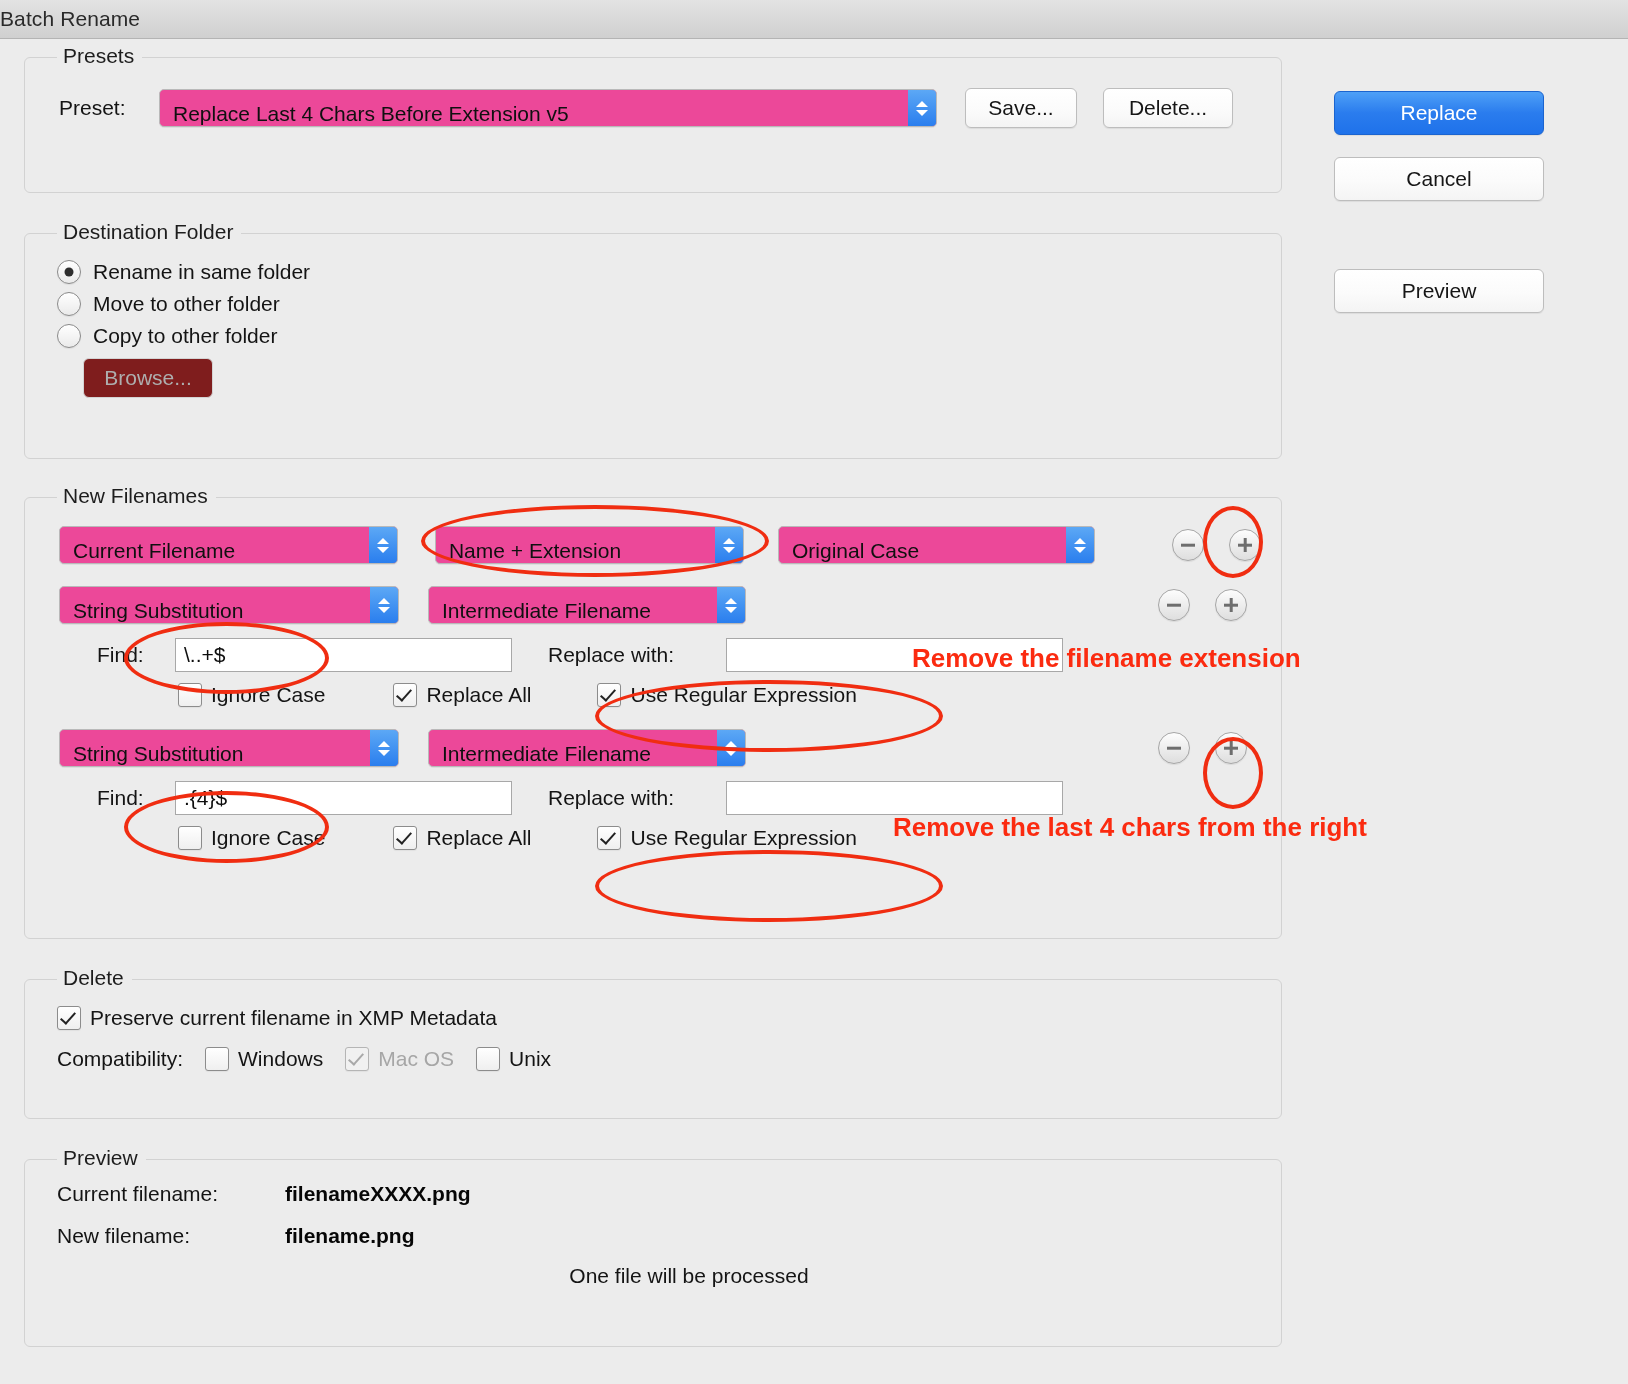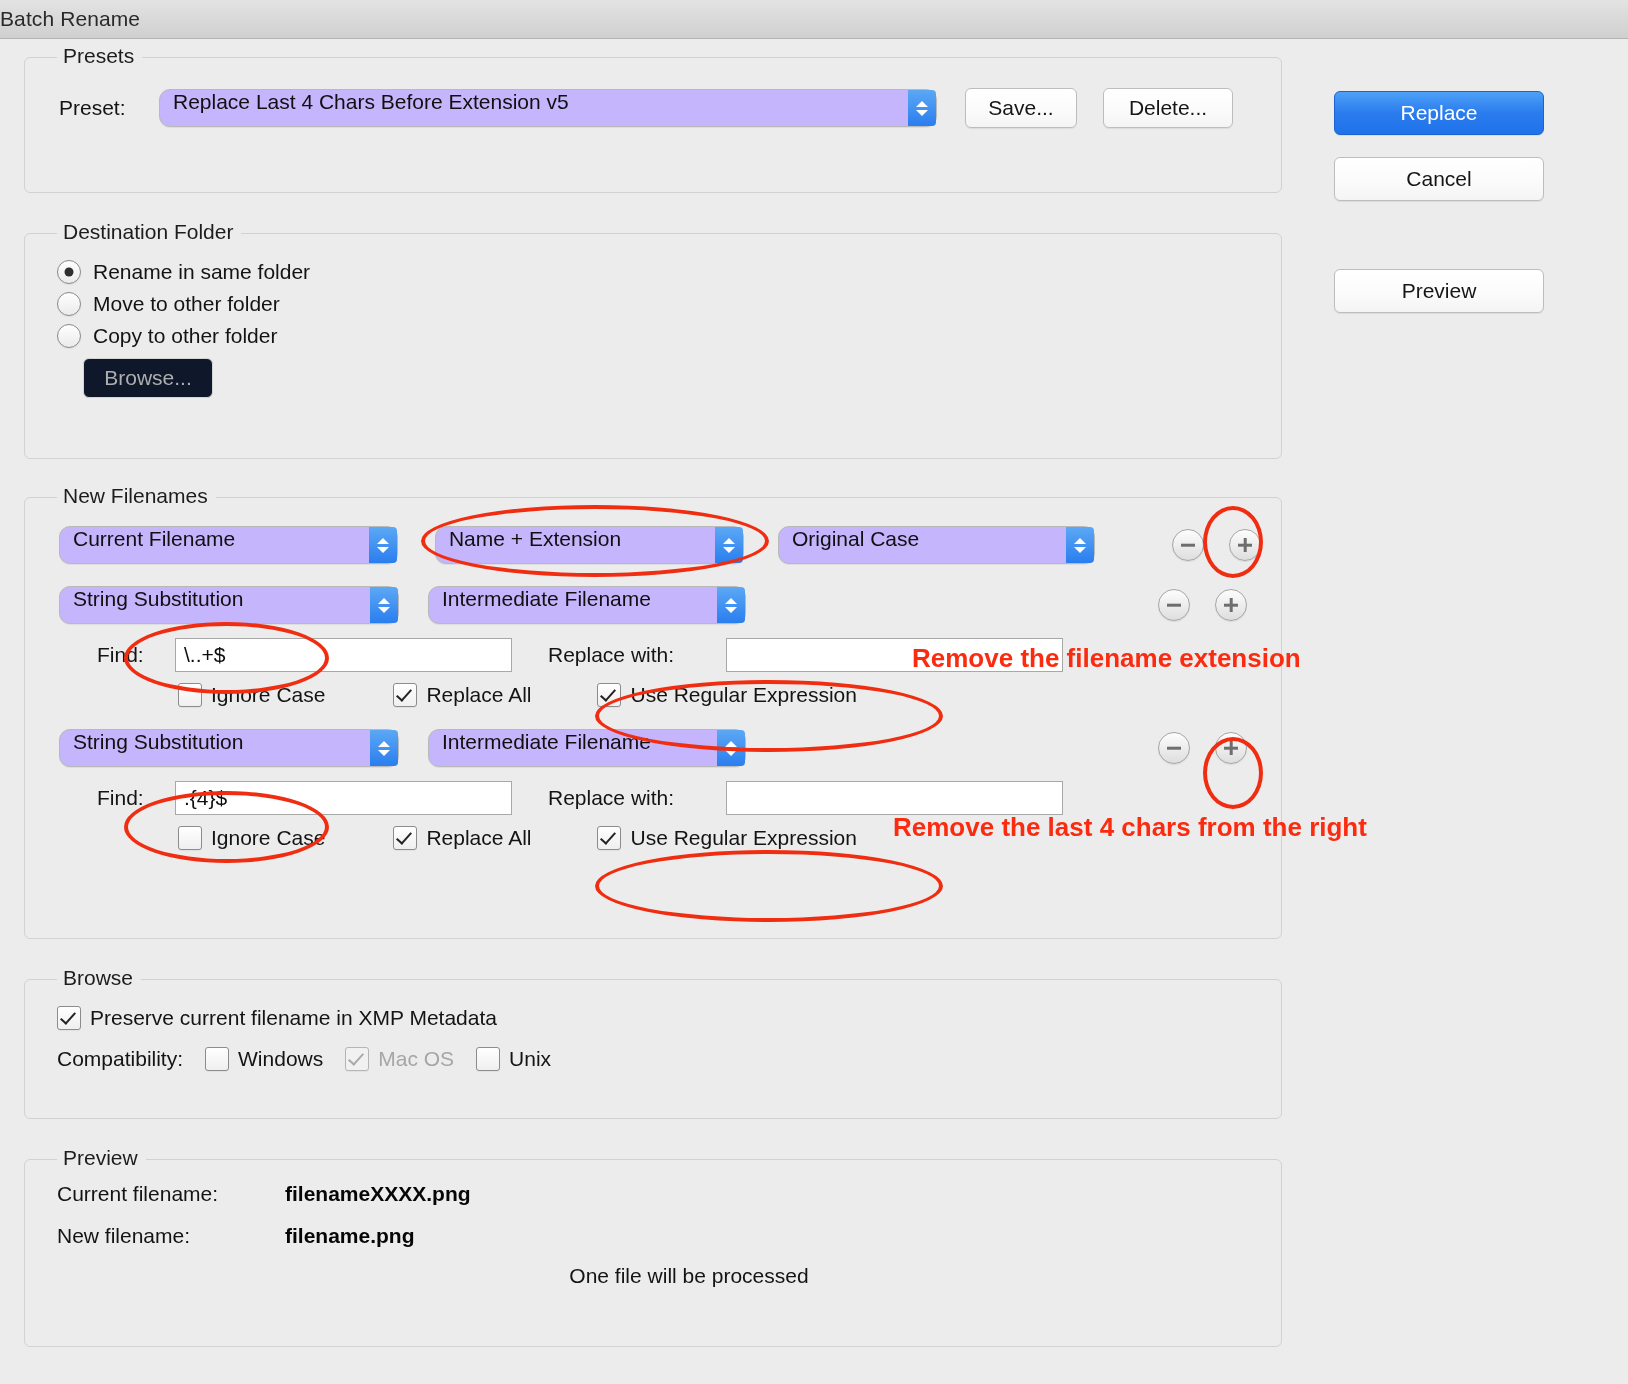--- a/index.html
+++ b/index.html
@@ -86,25 +86,25 @@
   .lbl {
     font-size: 21px;
     color: #141414;
     white-space: nowrap;
   }
 
   
   .popup {
     position: relative;
     height: 38px;
-    background: #c4b5fd;
+    background: #ec4899;
     border: 1px solid #b9b9b9;
-    border-radius: 11px;
-    display: flex;
-    align-items: flex-start;
+    border-radius: 5px;
+    display: flex;
+    align-items: flex-end;
     box-shadow: 0 1px 0 rgba(0,0,0,.06);
     box-sizing: border-box;
   }
   .popup .val {
     font-size: 21px;
     color: #101010;
     padding-left: 13px;
     white-space: nowrap;
     overflow: hidden;
     flex: 1;
@@ -137,21 +137,21 @@
     border-radius: 6px;
     font-size: 21px;
     color: #161616;
     display: flex;
     align-items: center;
     justify-content: center;
     box-shadow: 0 1px 1px rgba(0,0,0,.07);
     box-sizing: border-box;
     cursor: default;
   }
-  .btn.disabled { color: #aeaeae; background: #0f172a; border-color: #d4d4d4; box-shadow: none; }
+  .btn.disabled { color: #aeaeae; background: #7f1d1d; border-color: #d4d4d4; box-shadow: none; }
   .btn.primary {
     background: linear-gradient(to bottom, #4ea0f7 0%, #2a7cee 50%, #1f72ea 100%);
     border: 1px solid #1b64cf;
     color: #ffffff;
   }
 
   
   .field {
     height: 34px;
     background: #ffffff;
@@ -414,21 +414,21 @@
             <div class="chk-row" style="margin-left:66px;">
               <div class="chk on"></div>
               <div class="lbl">Use Regular Expression</div>
             </div>
           </div>
 
         </div>
       </div>
 
       <div class="group" style="height:138px;margin-top:40px;">
-        <div class="legend">Browse</div>
+        <div class="legend">Delete</div>
         <div class="group-inner" style="padding:26px 20px 0 32px;">
           <div class="chk-row" style="margin-bottom:17px;">
             <div class="chk on"></div>
             <div class="lbl">Preserve current filename in XMP Metadata</div>
           </div>
           <div class="row">
             <div class="lbl">Compatibility:</div>
             <div class="chk-row" style="margin-left:22px;">
               <div class="chk"></div>
               <div class="lbl">Windows</div>

